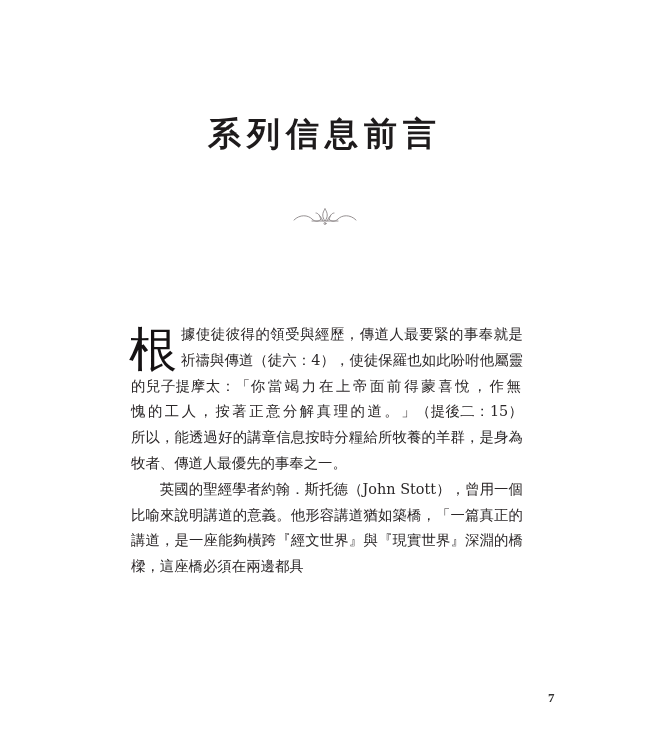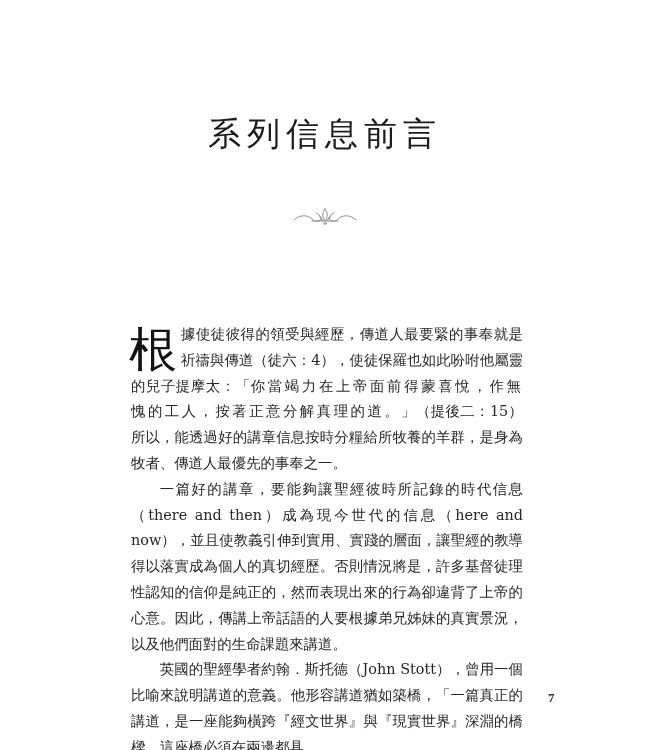--- a/index.html
+++ b/index.html
@@ -16,21 +16,21 @@
       color: #231f20;
     }
     .page-title {
       position: absolute;
       top: 112px;
       left: 0;
       width: 650px;
       text-align: center;
       font-size: 33px;
       letter-spacing: 6px;
-      font-weight: normal;
+      font-weight: bold;
       color: #1e1b1c;
       margin: 0;
     }
     .ornament {
       position: absolute;
       top: 205px;
       left: 292px;
       width: 66px;
       height: 22px;
     }
@@ -87,17 +87,16 @@
     <path d="M35 16 C 37 12, 38 11, 39 10"></path>
     <path d="M20 16 L 46 16"></path>
     <circle cx="33" cy="18.5" r="1"></circle>
   </g>
 </svg>
 
 <div class="body-text">
   <p class="para">
     <span class="drop-cap">根</span><span>據使徒彼得的領受與經歷，傳道人最要緊的事奉就是祈禱與傳道（徒六：4），使徒保羅也如此吩咐他屬靈的兒子提摩太：「</span><span class="quote">你當竭力在上帝面前得蒙喜悅，作無愧的工人，按著正意分解真理的道。</span><span>」（提後二：15）所以，能透過好的講章信息按時分糧給所牧養的羊群，是身為牧者、傳道人最優先的事奉之一。</span>
   </p>
-  <p class="para indent">一篇好的講章，要能夠讓聖經彼時所記錄的時代信息（there and then）成為現今世代的信息（here and now），並且使教義引伸到實用、實踐的層面，讓聖經的教導得以落實成為個人的真切經歷。否則情況將是，許多基督徒理性認知的信仰是純正的，然而表現出來的行為卻違背了上帝的心意。因此，傳講上帝話語的人要根據弟兄姊妹的真實景況，以及他們面對的生命課題來講道。</p>
   <p class="para indent">英國的聖經學者約翰．斯托德（John Stott），曾用一個比喻來說明講道的意義。他形容講道猶如築橋，「一篇真正的講道，是一座能夠橫跨『經文世界』與『現實世界』深淵的橋樑，這座橋必須在兩邊都具</p>
 </div>
 
 <div class="page-number">7</div>
 
 </body></html>

